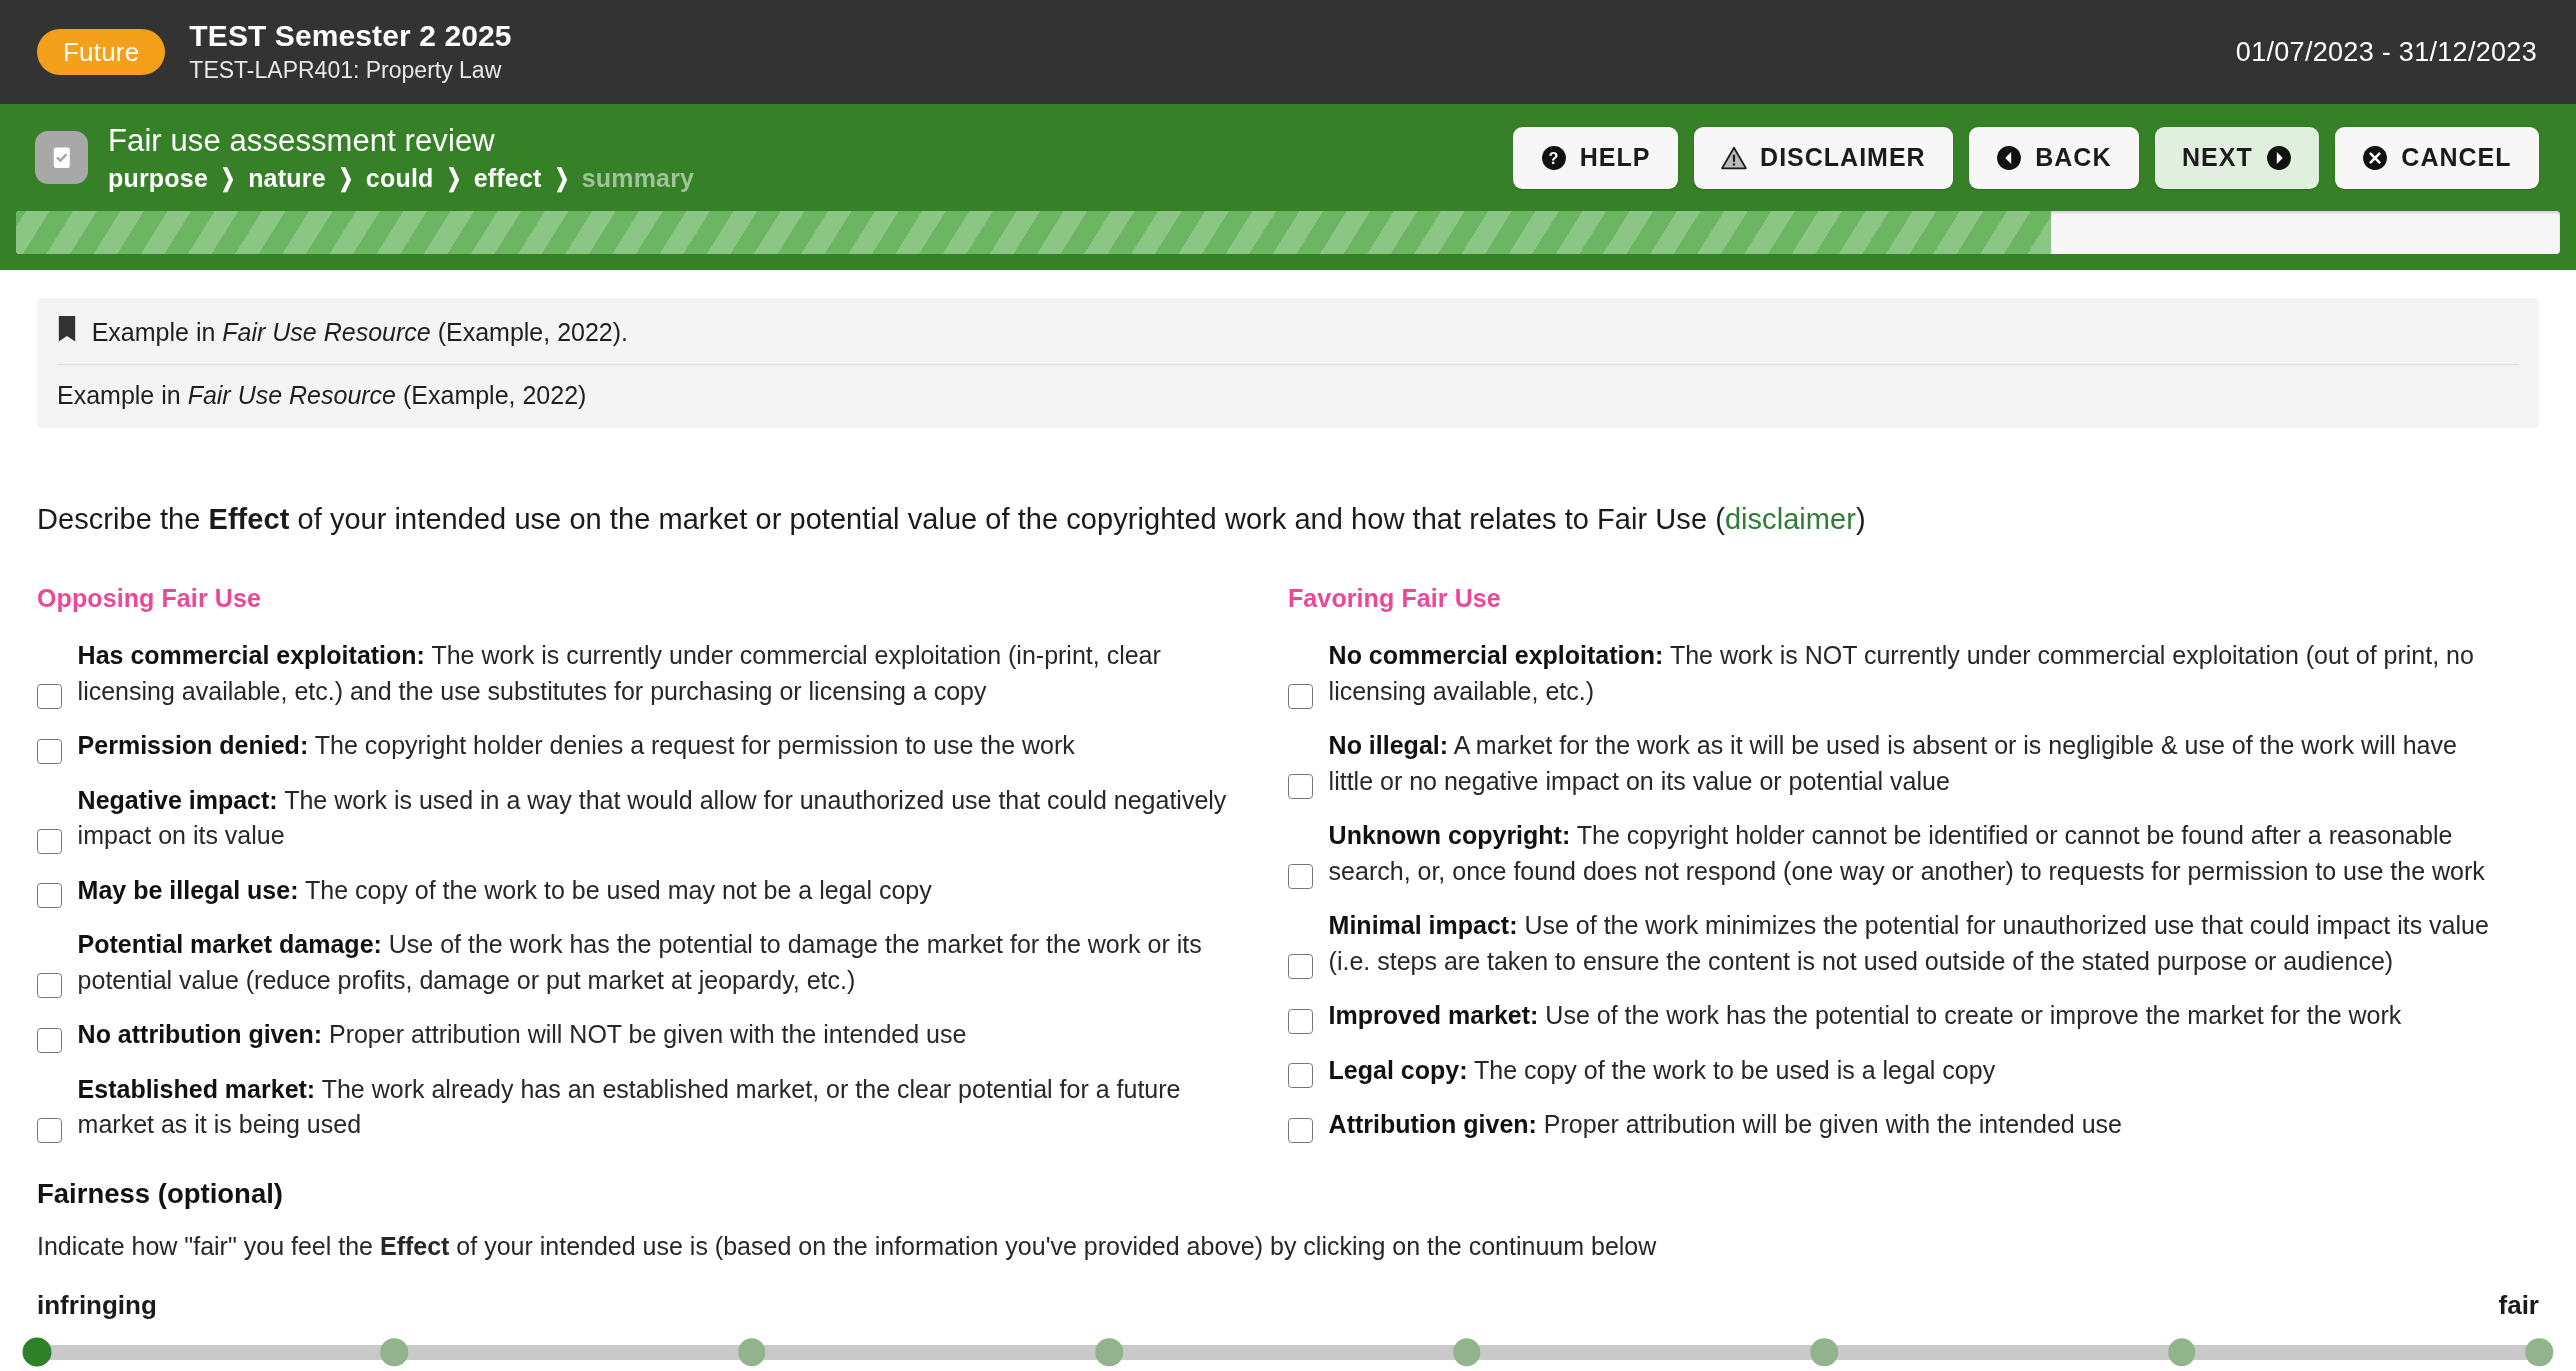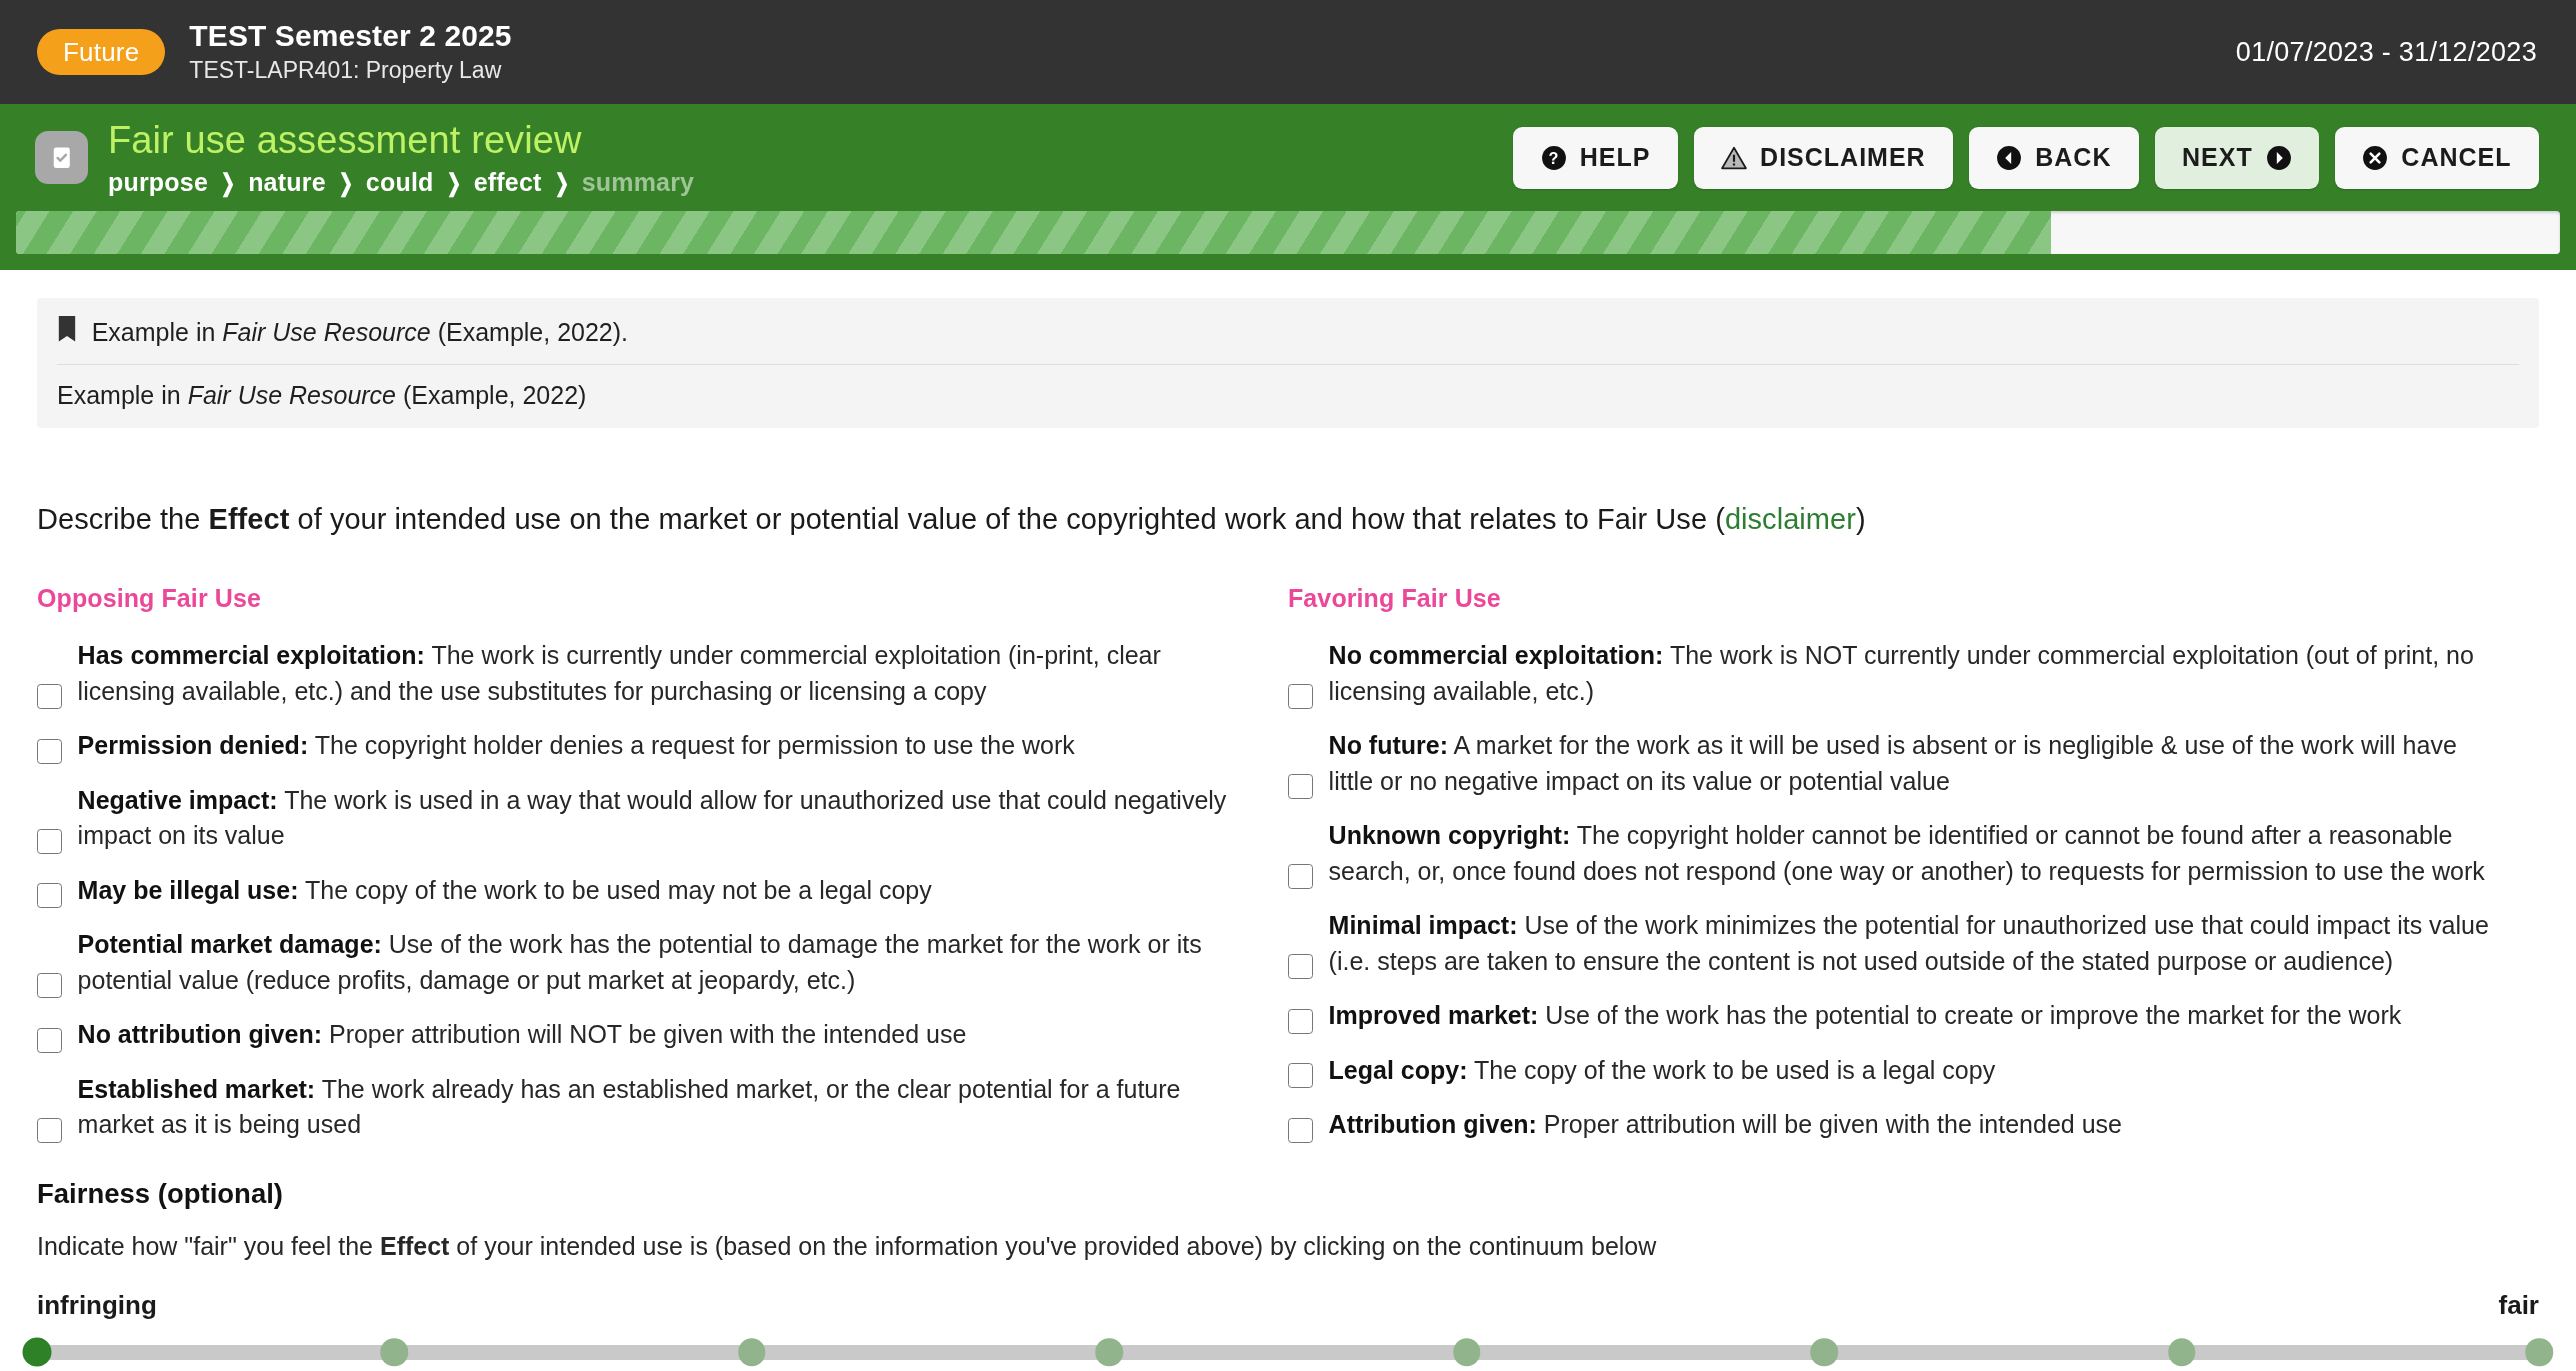--- a/index.html
+++ b/index.html
@@ -69,22 +69,22 @@
   .check-circle {
     width: 53px; height: 53px;
     border-radius: 13px;
     background: #a8a8a8;
     display: flex; align-items: center; justify-content: center;
     flex: 0 0 auto;
   }
   .check-circle svg { display:block; }
   .head-text { margin-left: 20px; }
   .head-title {
-    color: #bef264;
-    font-size: 38px;
+    color: #ffffff;
+    font-size: 31px;
     font-weight: 400;
     line-height: 1.2;
     letter-spacing: 0.1px;
   }
   .crumbs {
     display: flex;
     align-items: center;
     margin-top: 4.6px;
     gap: 0;
   }
@@ -424,21 +424,21 @@
     </div>
     <div class="col">
       <div class="col-title">Favoring Fair Use</div>
       <div id="favoring-list">
           <div class="cbrow">
             <span class="cbox"></span>
             <span class="cblabel"><b>No commercial exploitation:</b><span> The work is NOT currently under commercial exploitation (out of print, no licensing available, etc.)</span></span>
           </div>
           <div class="cbrow">
             <span class="cbox"></span>
-            <span class="cblabel"><b>No future:</b><span> A market for the work as it will be used is absent or is negligible &amp; use of the work will have little or no negative impact on its value or potential value</span></span>
+            <span class="cblabel"><b>No illegal:</b><span> A market for the work as it will be used is absent or is negligible &amp; use of the work will have little or no negative impact on its value or potential value</span></span>
           </div>
           <div class="cbrow">
             <span class="cbox"></span>
             <span class="cblabel"><b>Unknown copyright:</b><span> The copyright holder cannot be identified or cannot be found after a reasonable search, or, once found does not respond (one way or another) to requests for permission to use the work</span></span>
           </div>
           <div class="cbrow">
             <span class="cbox"></span>
             <span class="cblabel"><b>Minimal impact:</b><span> Use of the work minimizes the potential for unauthorized use that could impact its value (i.e. steps are taken to ensure the content is not used outside of the stated purpose or audience)</span></span>
           </div>
           <div class="cbrow">

